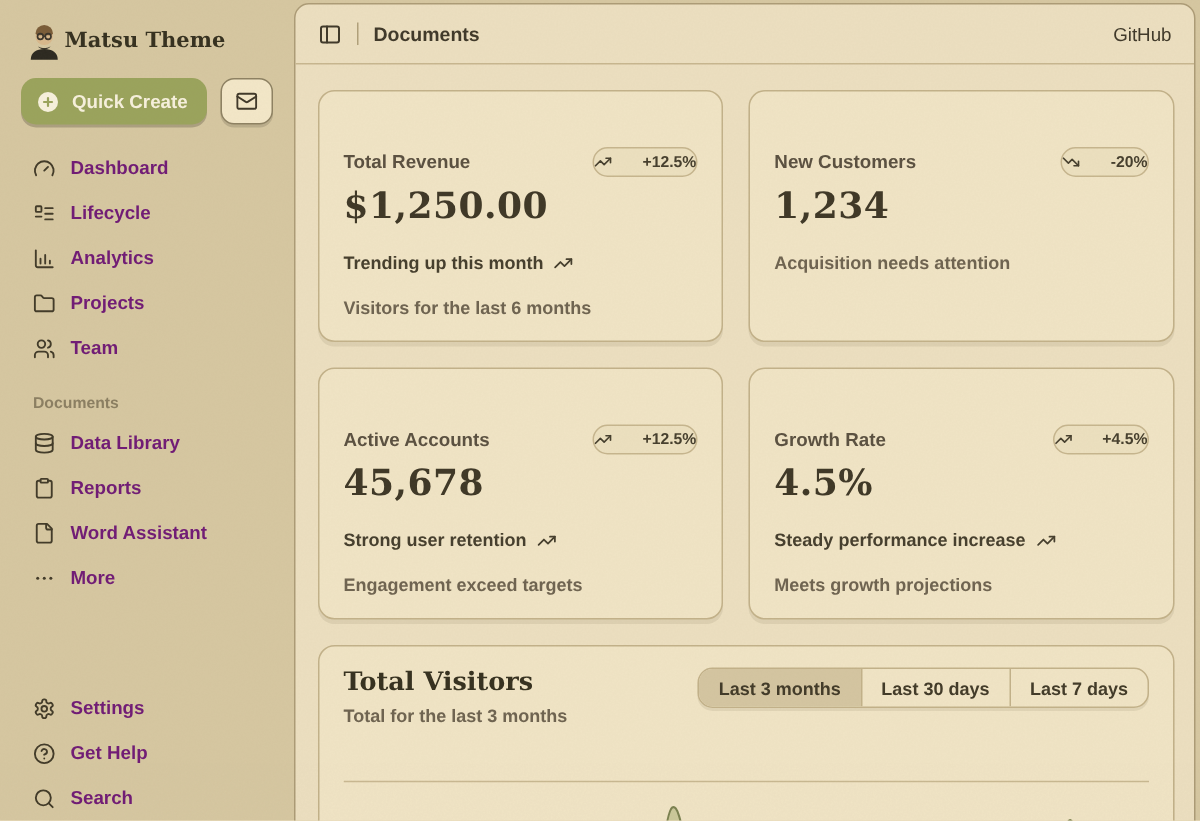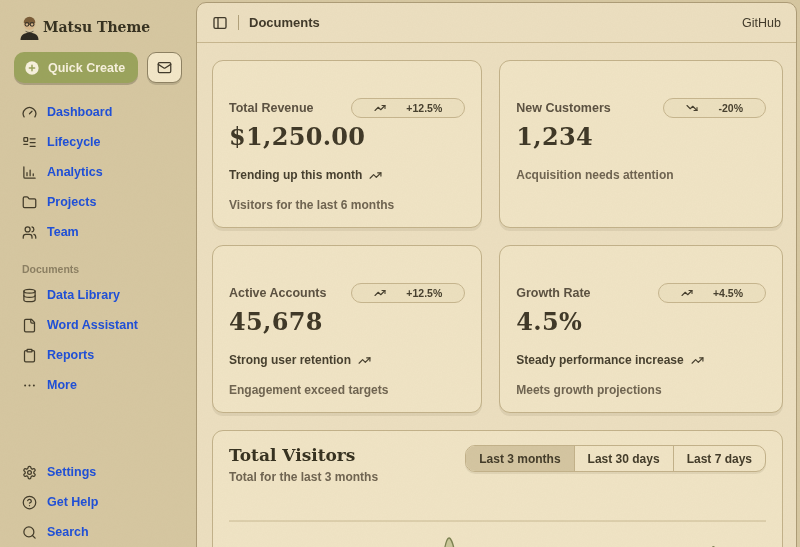--- a/index.html
+++ b/index.html
@@ -23,41 +23,41 @@
   .s-title { font-family:"DejaVu Serif", serif; font-weight:700; font-size:14px; color:#35301f; }
 
   .qc-row { display:flex; gap:9px; margin:2px 0 14px; }
   .qc-btn { flex:1; display:flex; align-items:center; gap:8px; background:#9aa35c; border:none;
             border-radius:10px; height:31px; padding:0 10px; color:#f7f1dd; font-weight:700; font-size:12.5px;
             font-family:"Liberation Sans", sans-serif; box-shadow:0 2px 0 rgba(62,57,40,.28); cursor:pointer; }
   .mail-btn { width:35px; height:31px; border-radius:9px; background:#f3e7c8; border:1px solid #8d8162;
               display:flex; align-items:center; justify-content:center; box-shadow:0 2px 0 rgba(62,57,40,.18); cursor:pointer; }
 
   .nav-item { display:flex; align-items:center; gap:10px; height:30px; padding:0 8px; border-radius:8px;
-              font-size:12.5px; font-weight:600; color:#1d4ed8; cursor:pointer; }
+              font-size:12.5px; font-weight:600; color:#701a75; cursor:pointer; }
   .nav-item .icon { color:#413a28; }
   .section-label { font-size:10.5px; font-weight:600; color:#8b7f62; margin:16px 0 5px 8px; }
   .s-footer { position:absolute; left:14px; right:14px; bottom:0px; }
 
   
   .main { position:absolute; left:196px; top:2px; width:601px; height:760px; background:#ecdfc0;
           border:1px solid #ac9b76; border-radius:10px; z-index:1; }
   .topbar { height:40px; display:flex; align-items:center; gap:10px; padding:0 15px; border-bottom:1px solid #c7b68f; }
   .tb-divider { width:1px; height:15px; background:#b0a07a; }
   .tb-title { font-size:13px; font-weight:700; color:#3f3829; }
   .tb-github { margin-left:auto; font-size:12.5px; font-weight:400; color:#3f3829; cursor:pointer; }
 
   .content { padding:17px 13px 0 15px; }
   .cards { display:grid; grid-template-columns:1fr 1.05fr; gap:17px; }
   .card { background:#f0e4c5; border:1.5px solid #c2b189; border-radius:11px; padding:13px 16px 15px;
           box-shadow:0 3px 0 rgba(90,75,50,.10); }
   .card-head { display:flex; justify-content:space-between; align-items:flex-start;margin-top:24px; }
   .card-title { font-size:12.5px; font-weight:600; color:#5a5040; padding-top:3px; }
   .badge { display:flex; gap:20px; background:#ece0bf; border:1px solid #c6b58e;
-           border-radius:999px; padding:3px 22px; font-size:10.5px; font-weight:700; color:#453e2d; }
+           border-radius:999px; padding:3px 0; font-size:10.5px; font-weight:700; color:#453e2d; }
   .card-value { font-family:"DejaVu Serif", serif; font-weight:700; font-size:24px; color:#3e3726;
                 margin-top:4px; letter-spacing:.3px; }
   .card-foot { margin-top:17px; font-size:12px; }
   .foot-main { font-weight:700; color:#453e2d; display:flex; gap:7px; align-items:center; }
   .foot-sub { color:#6e6350; margin-top:16px; font-weight:600; }
 
   
   .chart-card { margin-top:17px; height:400px; padding:14px 16px 0; }
   .chart-head { display:flex; justify-content:space-between; align-items:flex-start; }
   .v-title { font-family:"DejaVu Serif", serif; font-weight:700; font-size:17px; color:#35301f; }
@@ -149,31 +149,31 @@
     <div class="nav-item">
       <svg class="icon" width="15" height="15" viewBox="0 0 24 24" fill="none" stroke="currentColor" stroke-width="2" stroke-linecap="round" stroke-linejoin="round">
         <ellipse cx="12" cy="5" rx="9" ry="3"></ellipse>
           <path d="M3 5v14a9 3 0 0 0 18 0V5"></path>
           <path d="M3 12a9 3 0 0 0 18 0"></path>
       </svg>
       <span>Data Library</span>
     </div>
     <div class="nav-item">
       <svg class="icon" width="15" height="15" viewBox="0 0 24 24" fill="none" stroke="currentColor" stroke-width="2" stroke-linecap="round" stroke-linejoin="round">
+        <rect x="8" y="2" width="8" height="4" rx="1"></rect>
+        <path d="M16 4h2a2 2 0 0 1 2 2v14a2 2 0 0 1-2 2H6a2 2 0 0 1-2-2V6a2 2 0 0 1 2-2h2"></path>
+      </svg>
+      <span>Reports</span>
+    </div>
+    <div class="nav-item">
+      <svg class="icon" width="15" height="15" viewBox="0 0 24 24" fill="none" stroke="currentColor" stroke-width="2" stroke-linecap="round" stroke-linejoin="round">
         <path d="M15 2H6a2 2 0 0 0-2 2v16a2 2 0 0 0 2 2h12a2 2 0 0 0 2-2V7Z"></path>
           <path d="M14 2v4a2 2 0 0 0 2 2h4"></path>
       </svg>
       <span>Word Assistant</span>
-    </div>
-    <div class="nav-item">
-      <svg class="icon" width="15" height="15" viewBox="0 0 24 24" fill="none" stroke="currentColor" stroke-width="2" stroke-linecap="round" stroke-linejoin="round">
-        <rect x="8" y="2" width="8" height="4" rx="1"></rect>
-        <path d="M16 4h2a2 2 0 0 1 2 2v14a2 2 0 0 1-2 2H6a2 2 0 0 1-2-2V6a2 2 0 0 1 2-2h2"></path>
-      </svg>
-      <span>Reports</span>
     </div>
     <div class="nav-item">
       <svg class="icon" width="15" height="15" viewBox="0 0 24 24" fill="currentColor">
         <circle cx="5" cy="12" r="1.6"></circle>
           <circle cx="12" cy="12" r="1.6"></circle>
           <circle cx="19" cy="12" r="1.6"></circle>
       </svg>
       <span>More</span>
     </div>
   </div>

